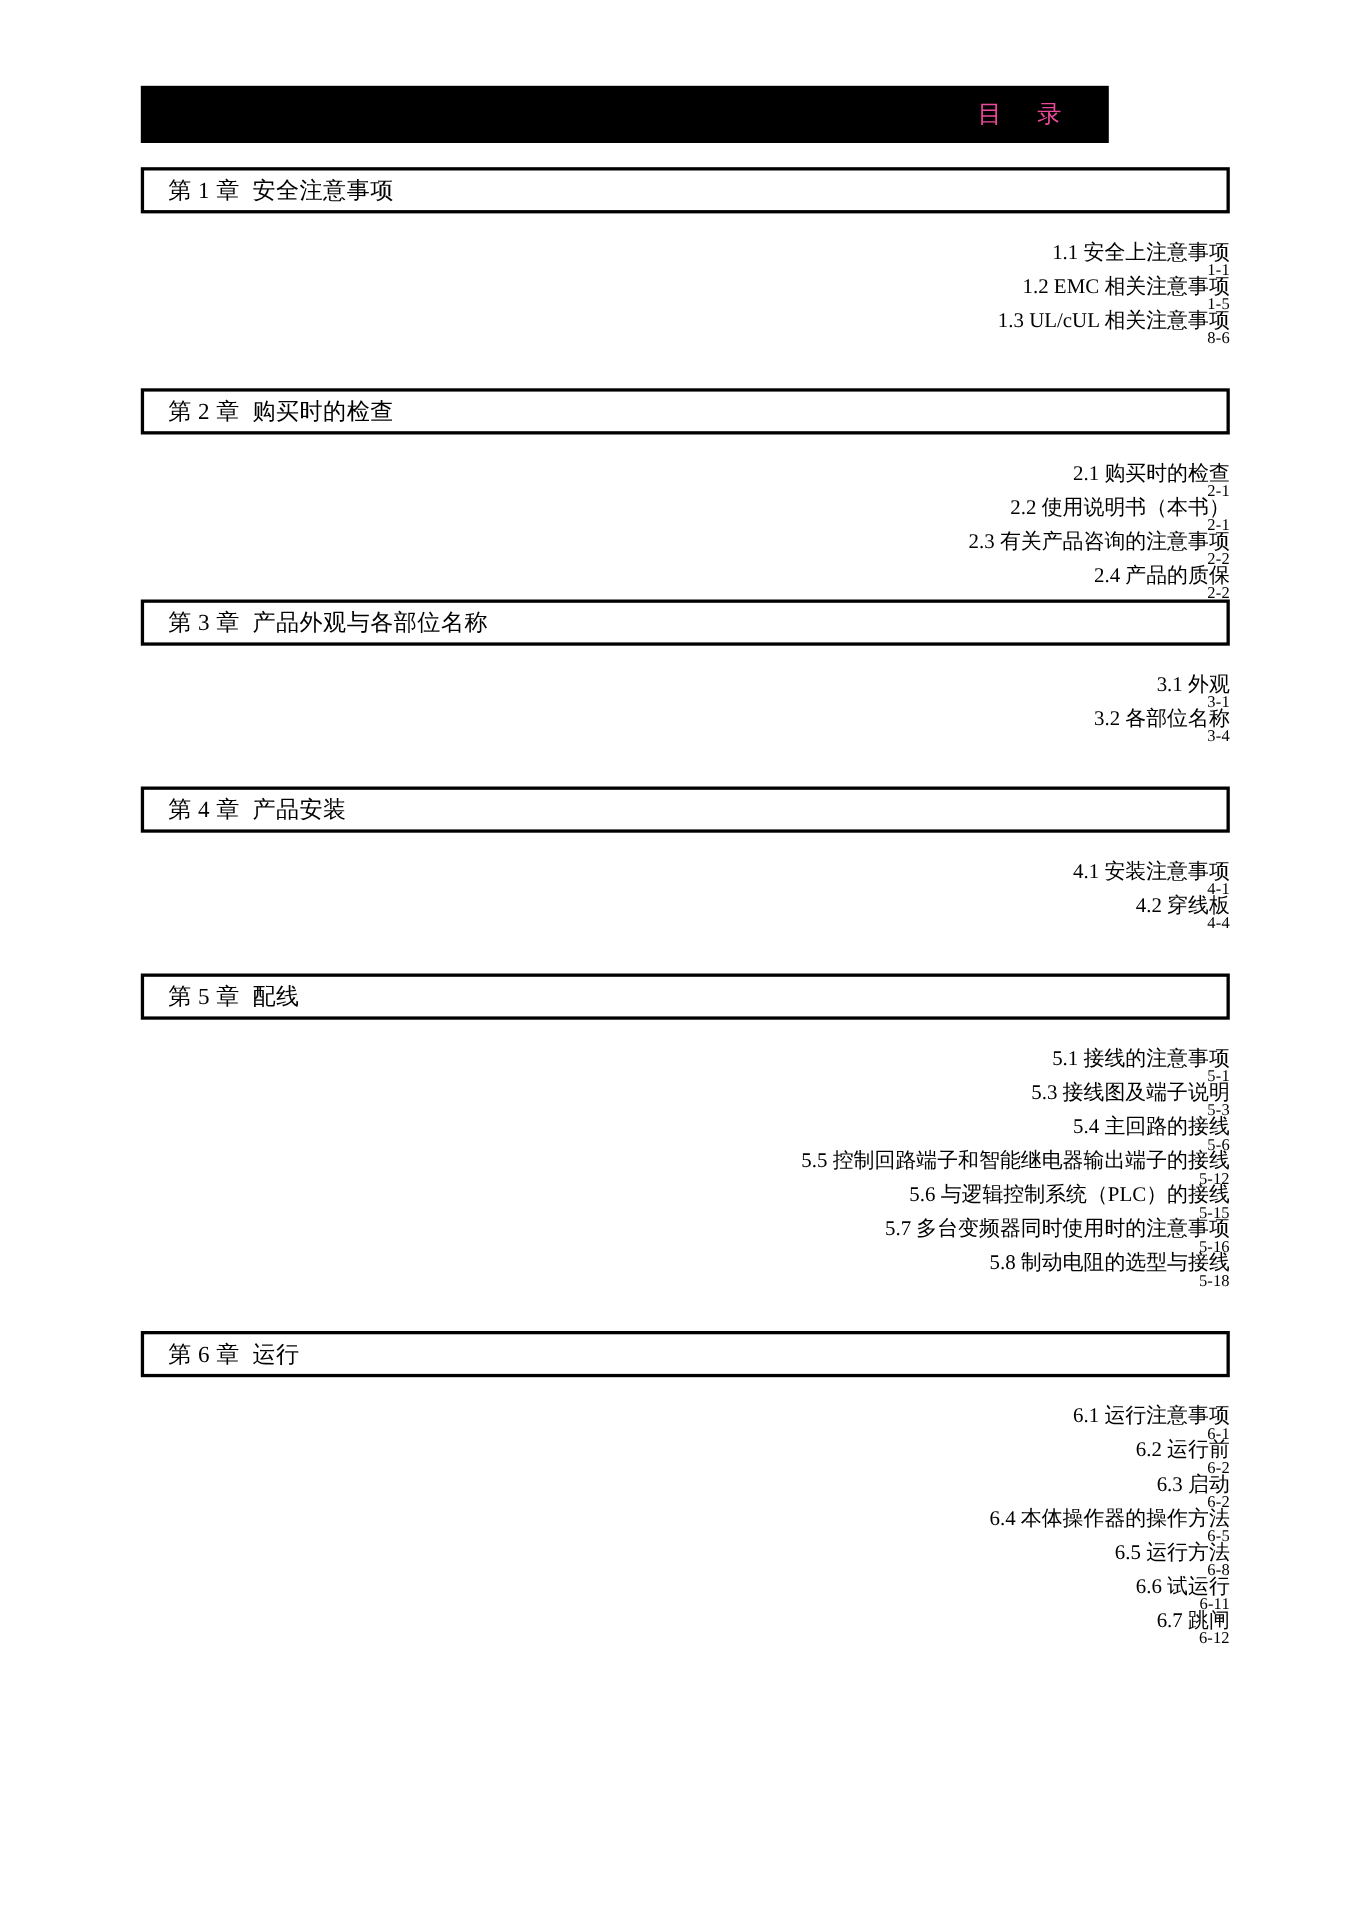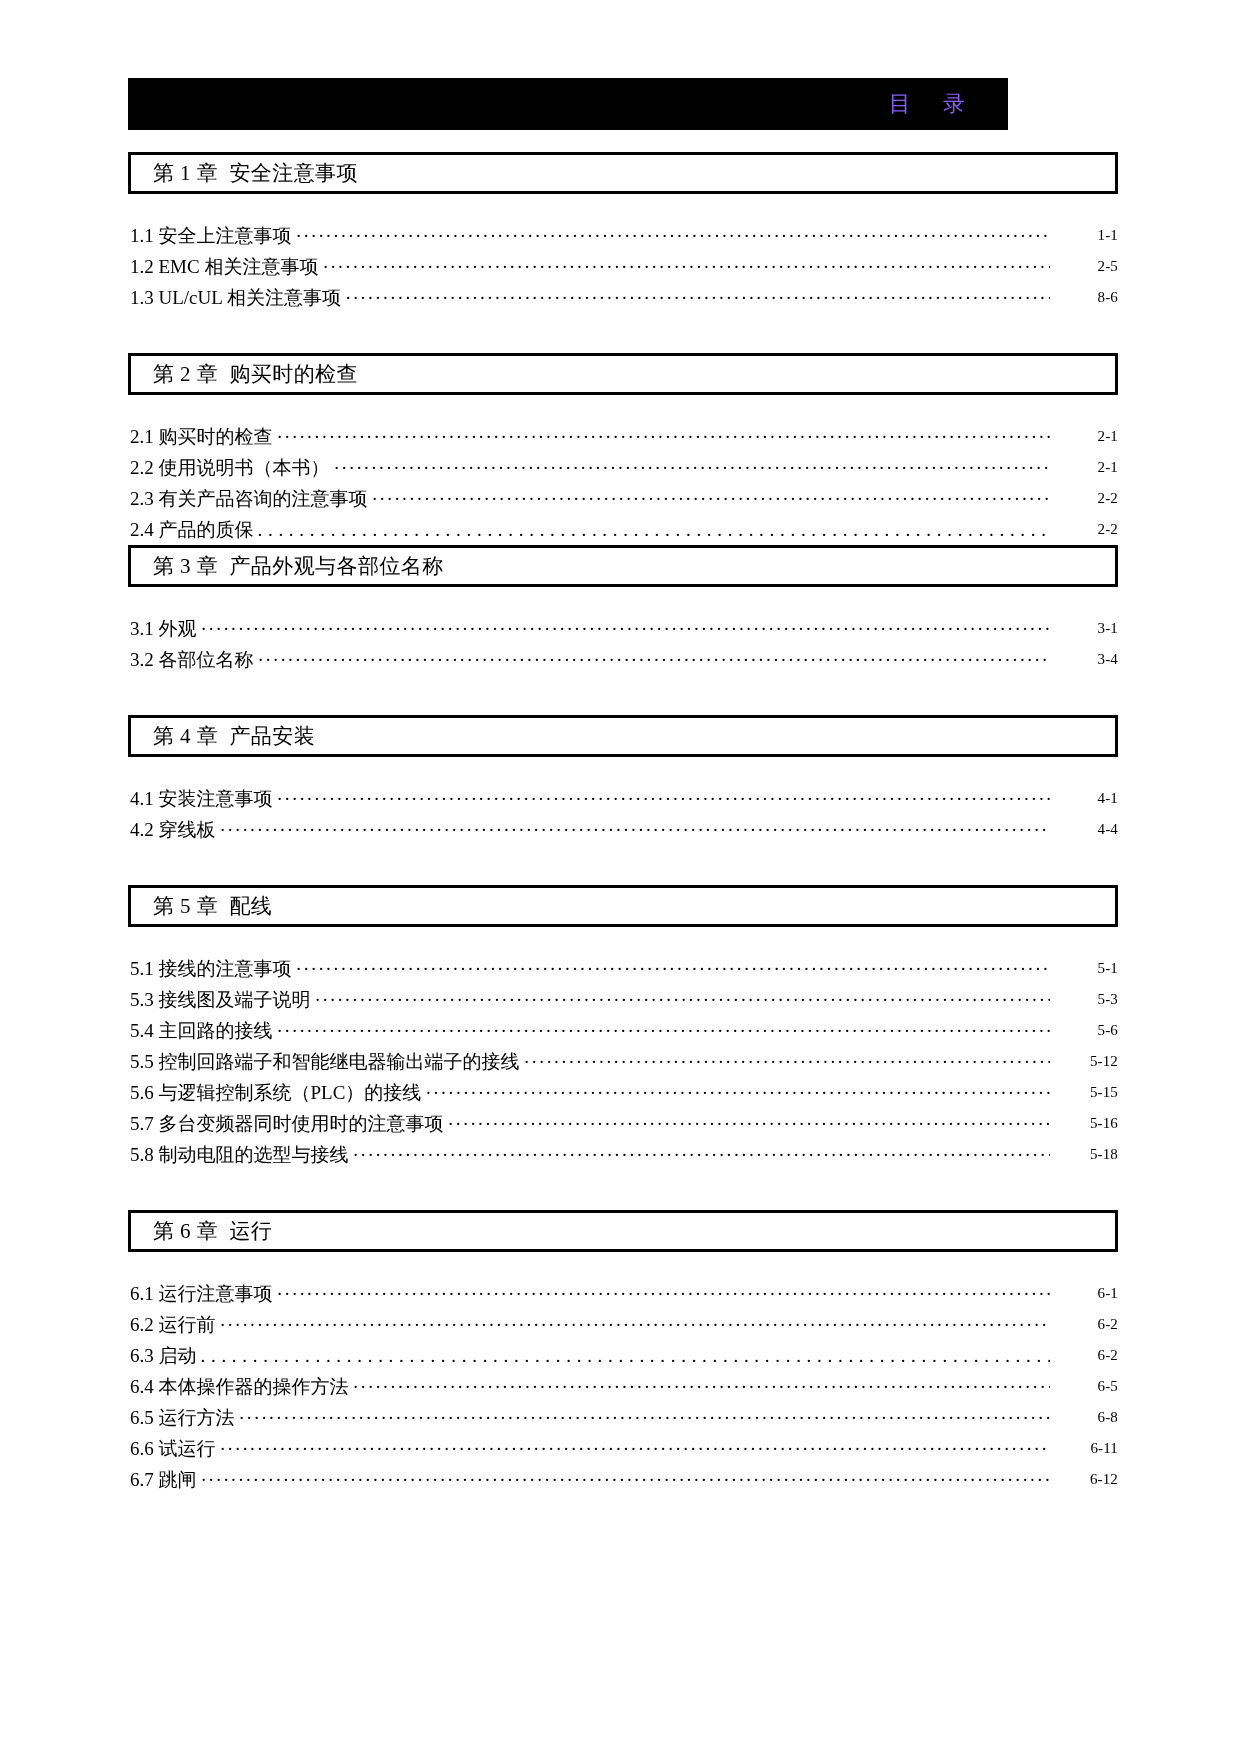--- a/index.html
+++ b/index.html
@@ -28,21 +28,21 @@
     left: 128px;
     top: 78px;
     width: 880px;
     height: 52px;
     background: #000000;
     display: flex;
     align-items: center;
     justify-content: flex-end;
   }
   .header-title {
-    color: #8b5cf6;
+    color: #ec4899;
     font-size: 22px;
     letter-spacing: 0.32em;
     padding-right: 36px;
     font-family: "Liberation Serif", "DejaVu Serif", serif;
     white-space: pre;
   }
 
   
   .toc {
     position: absolute;
@@ -67,25 +67,26 @@
     white-space: pre;
   }
 
   
   .entries {
     margin: 0;
     padding: 0;
   }
   .entry {
     display: flex;
-    align-items: center;
+    align-items: flex-end;
     font-size: 19px;
     line-height: 1.0;
     height: 31px;
     white-space: nowrap;
+    flex-direction: column;
   }
   .entry-label {
     padding-left: 2px;
     flex: 0 0 auto;
   }
   .entry-leader {
     flex: 1 1 auto;
     overflow: hidden;
     margin: 0 2px 0 4px;
     position: relative;
@@ -129,21 +130,21 @@
       <div style="height: 26px;"></div>
       <div class="entries">
         <div class="entry">
           <span class="entry-label">1.1 安全上注意事项</span>
           <span class="entry-leader"></span>
           <span class="entry-page">1-1</span>
         </div>
         <div class="entry">
           <span class="entry-label">1.2 EMC 相关注意事项</span>
           <span class="entry-leader"></span>
-          <span class="entry-page">2-5</span>
+          <span class="entry-page">1-5</span>
         </div>
         <div class="entry">
           <span class="entry-label">1.3 UL/cUL 相关注意事项</span>
           <span class="entry-leader"></span>
           <span class="entry-page">8-6</span>
         </div>
       </div>
       <div style="height: 40px;"></div>
       <div class="chapter-box">
         <span class="chapter-title">第 2 章  购买时的检查</span>

